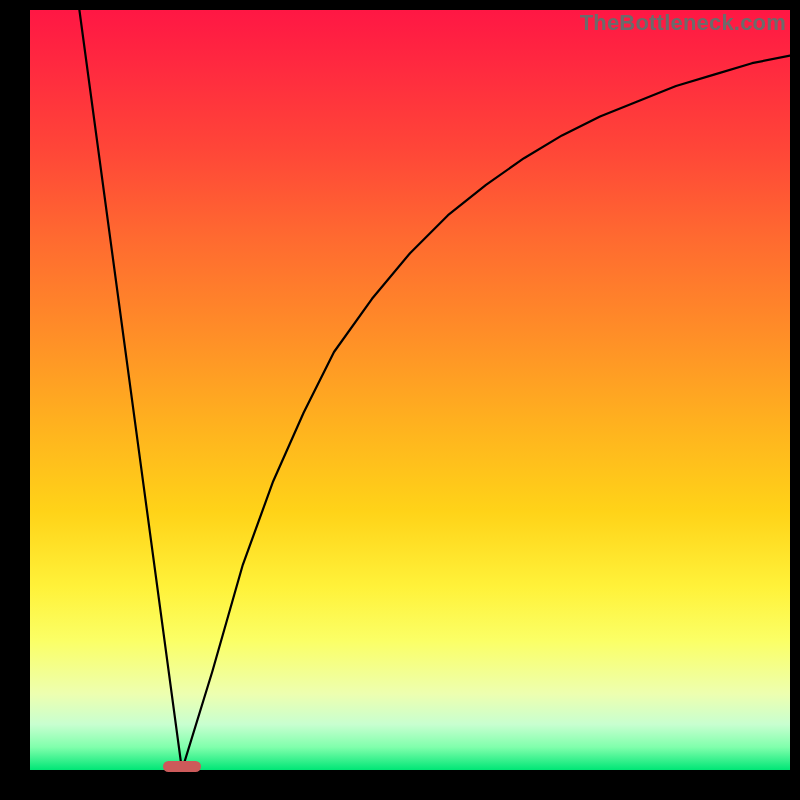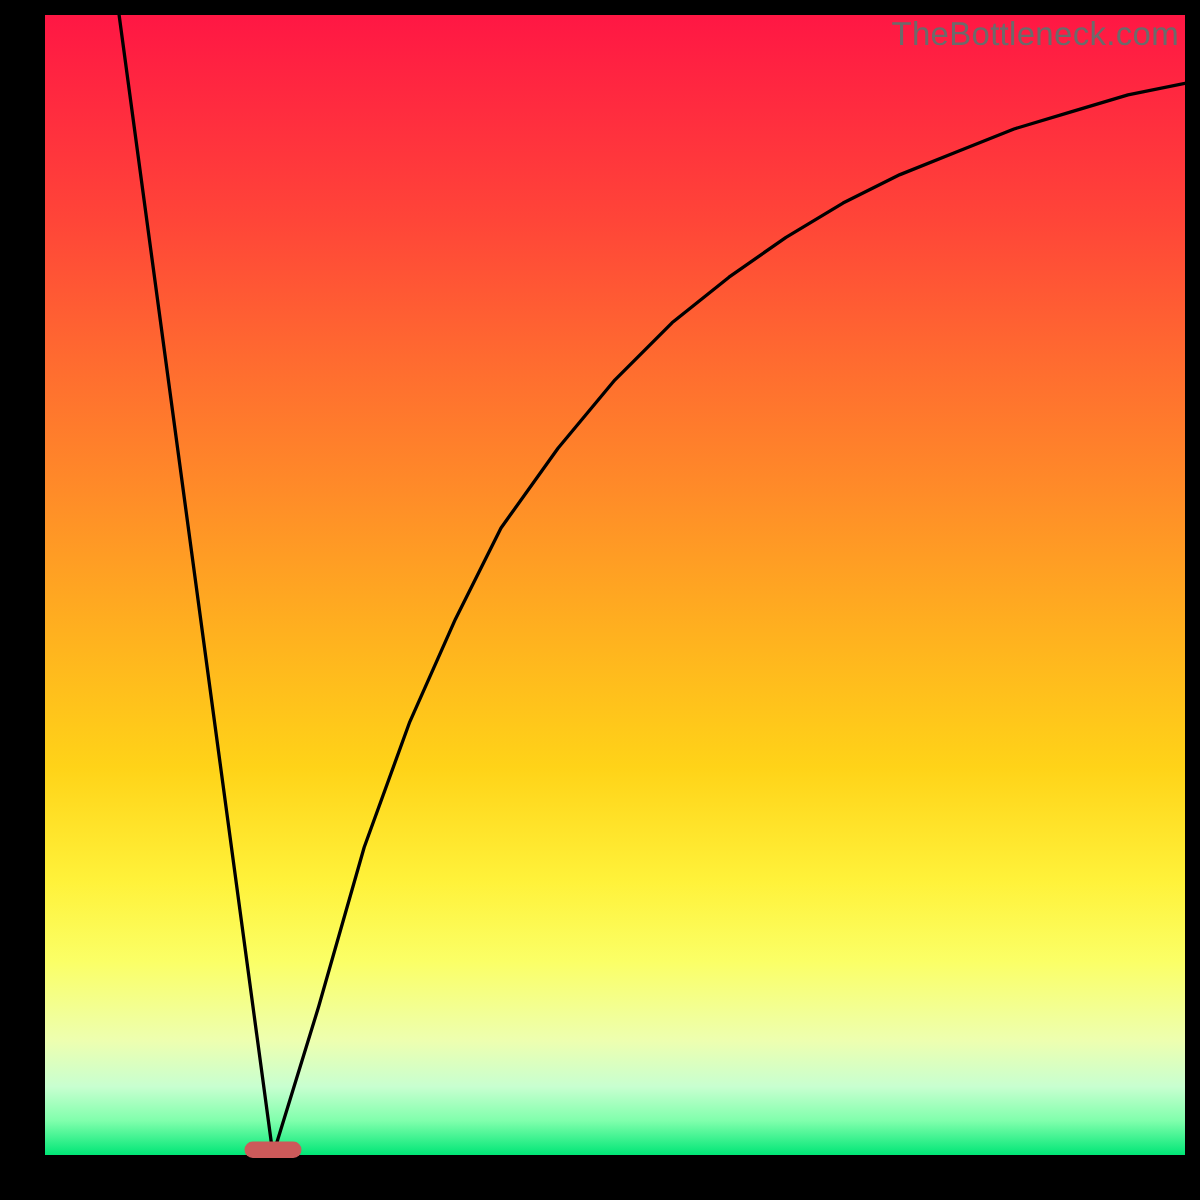--- a/index.html
+++ b/index.html
@@ -31,21 +31,21 @@
       #80ffac 97%,
       #00e676 100%
     );
   }
   .watermark {
     position: absolute;
     top: 10px;
     right: 14px;
     font-family: Arial, Helvetica, sans-serif;
     font-size: 22px;
-    font-weight: 400;
+    font-weight: 700;
     color: #6b6b6b;
     letter-spacing: 0.2px;
   }
   .curve {
     position: absolute;
     left: 30px;
     top: 10px;
     width: 760px;
     height: 760px;
   }

